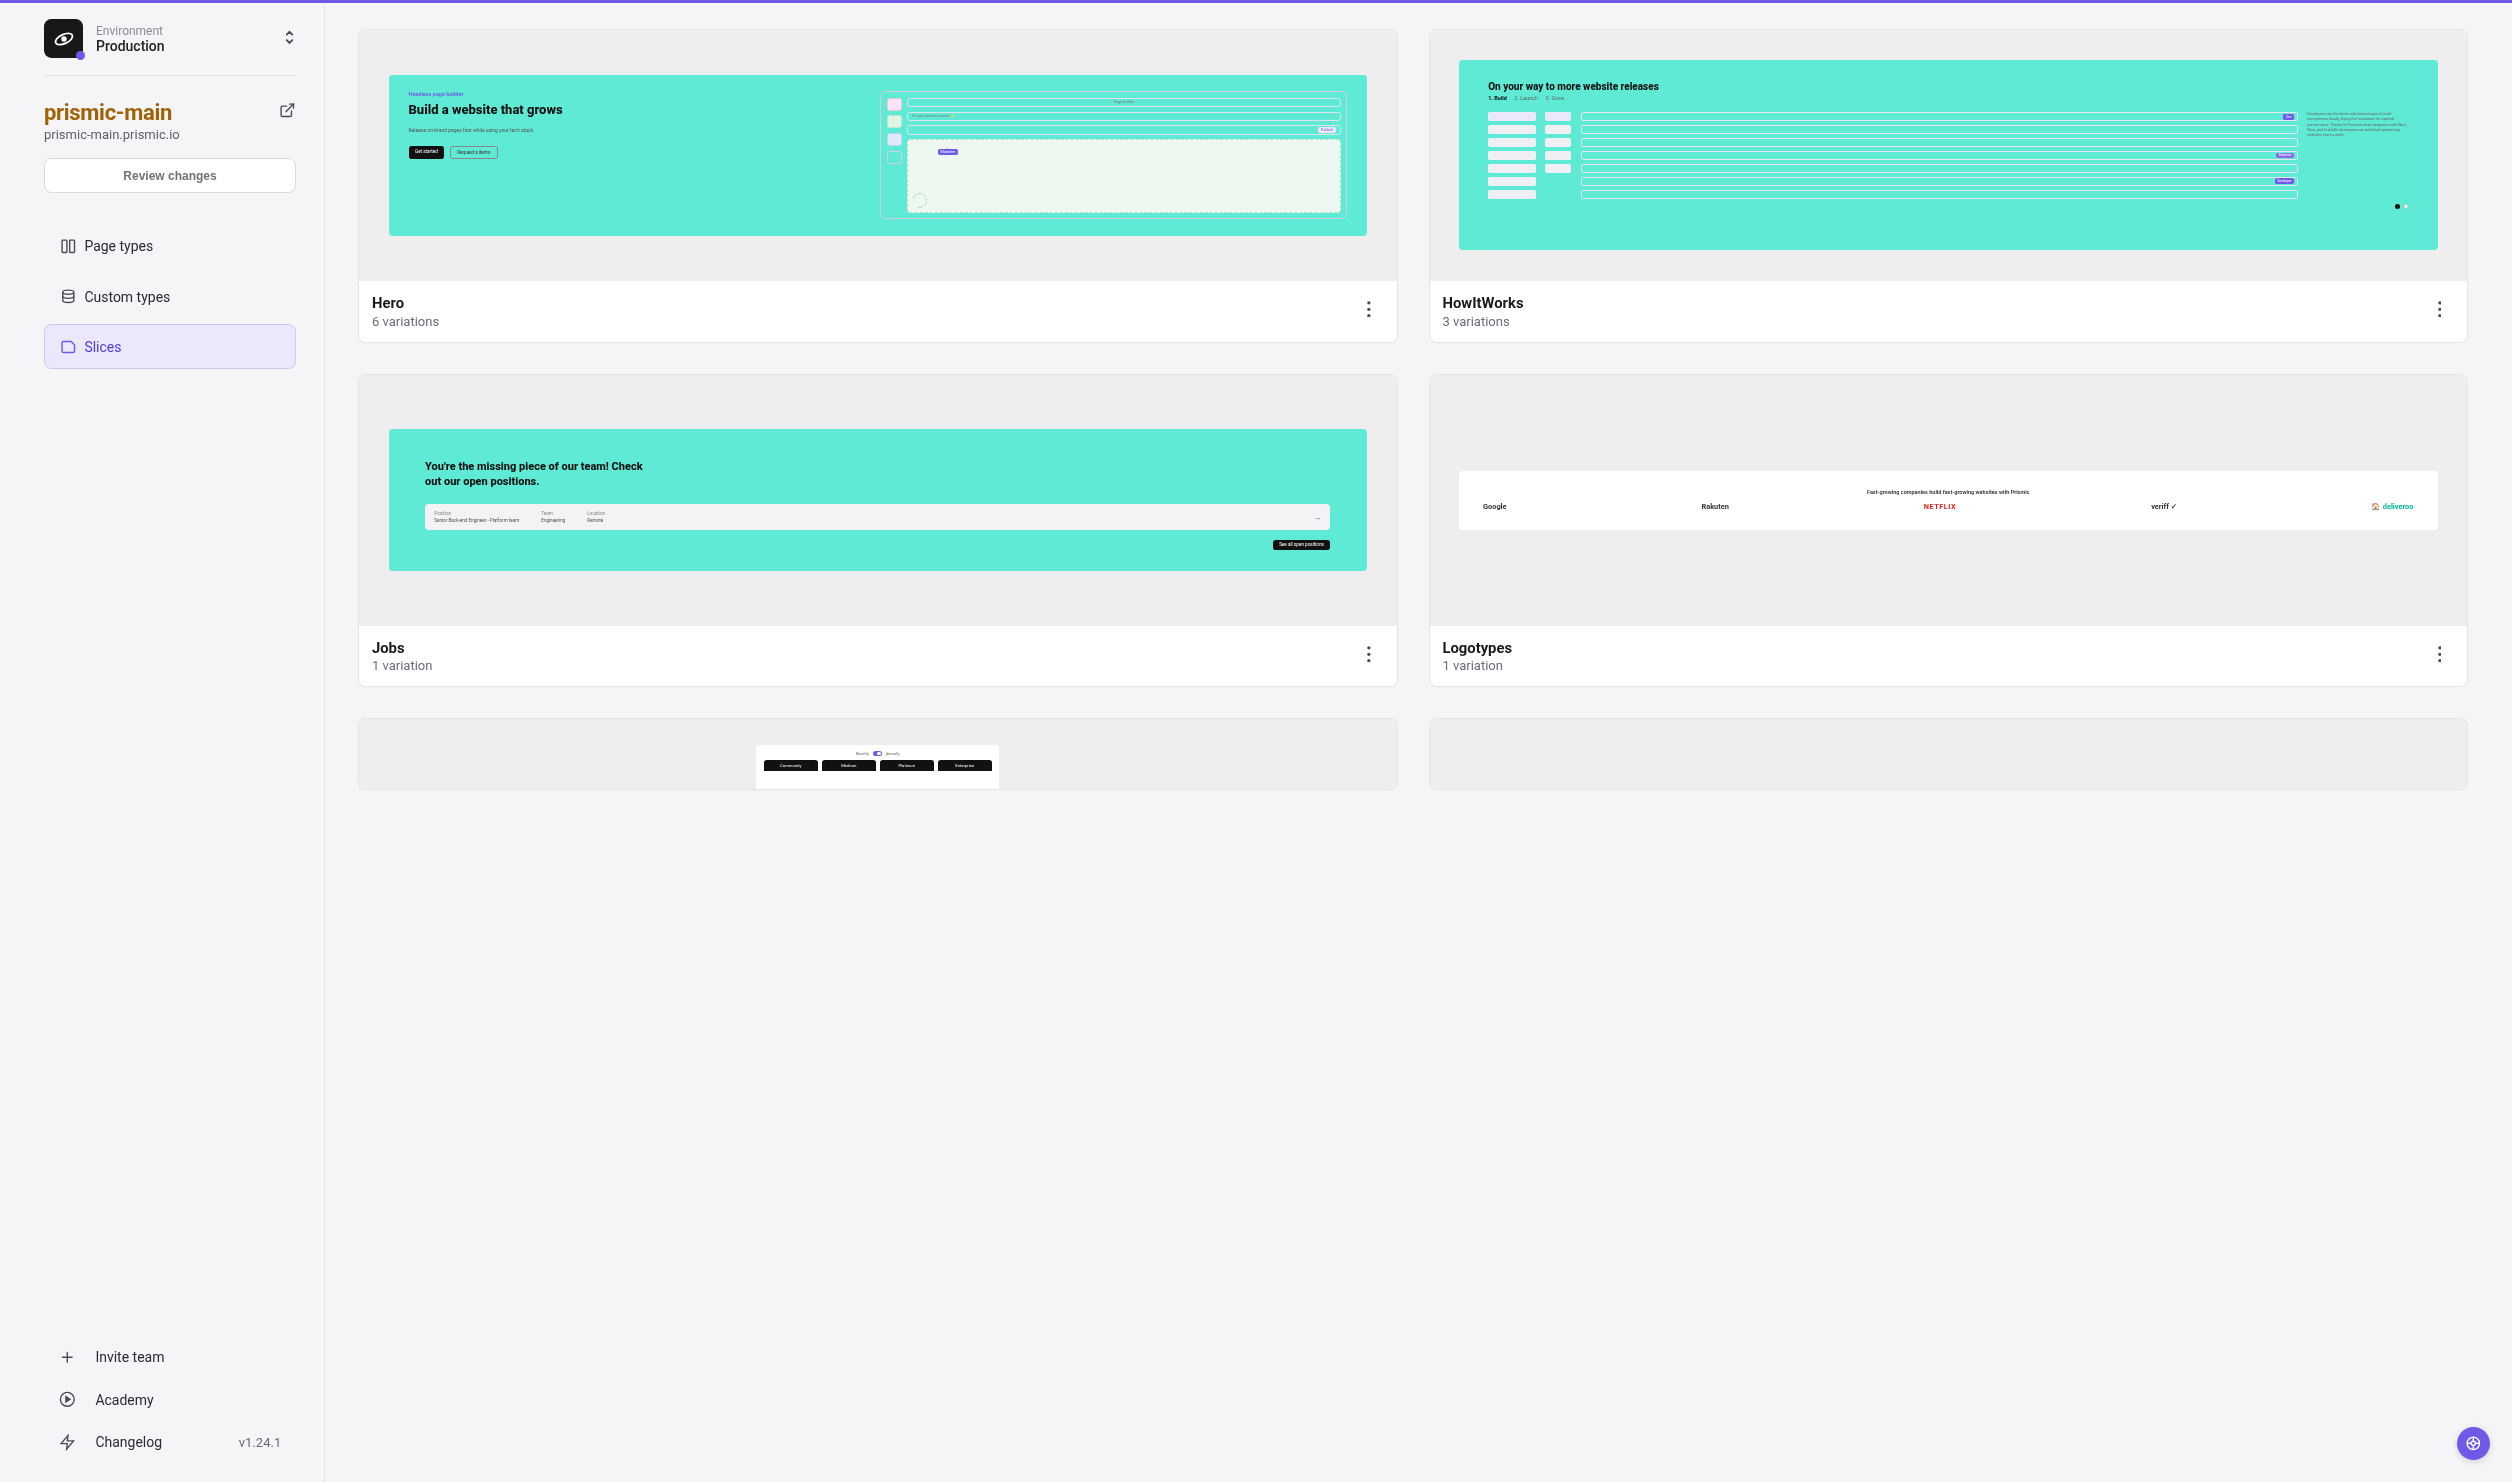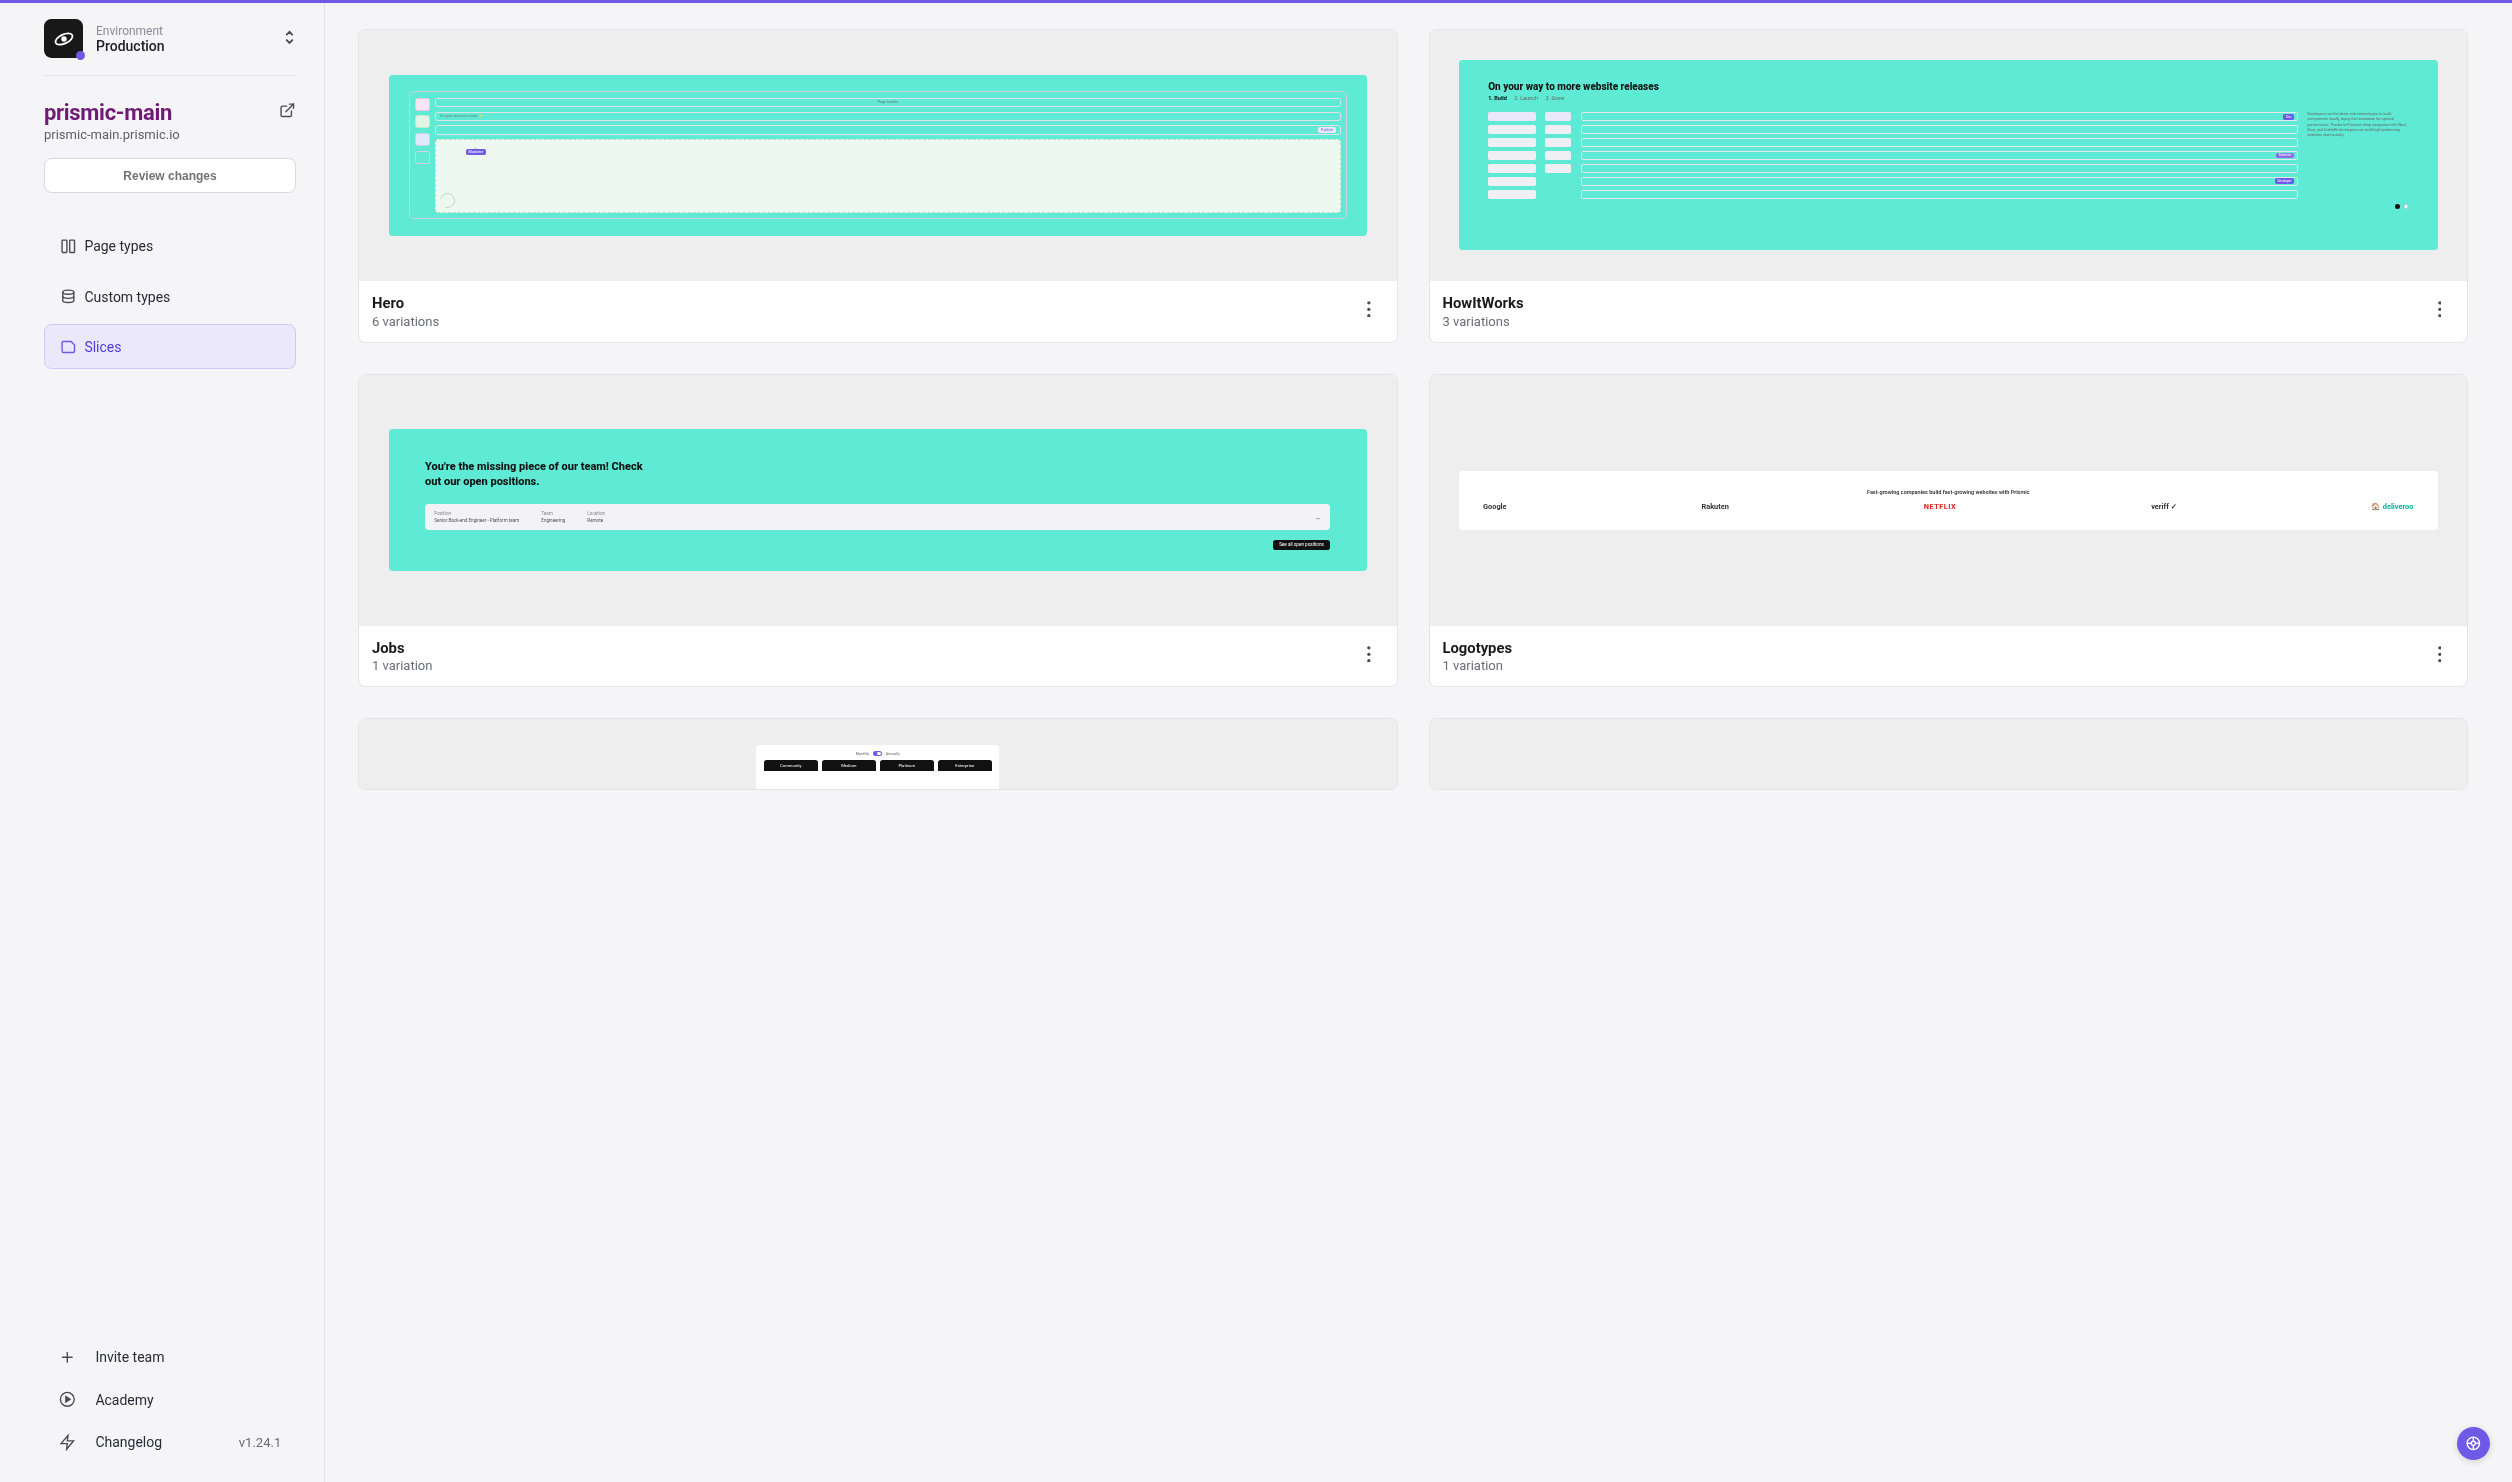--- a/index.html
+++ b/index.html
@@ -65,21 +65,21 @@
   right: 0;
   color: #4a4a55;
 }
 .env-section { padding: 24px 0 18.4px 0; }
 .repo-row {
   display: flex;
   align-items: center;
   justify-content: space-between;
   margin-bottom: 1.8px;
 }
-.repo-name { font-size: 22px; font-weight: 700; color: #701a75; letter-spacing: -0.3px; }
+.repo-name { font-size: 22px; font-weight: 700; color: #a16207; letter-spacing: -0.3px; }
 .repo-url { font-size: 13px; color: #5e5e6b; }
 .ext-link { color: #4a4a55; }
 .review-btn {
   width: 100%;
   margin-top: 16.6px;
   padding: 9.2px 14.8px;
   background: #fff;
   border: 0.9px solid #d8d8de;
   border-radius: 7.4px;
   font-size: 12px;
@@ -365,20 +365,29 @@
     </div>
   </aside>
 
   <main class="main">
     <div class="grid">
 
       <div class="card">
         <div class="card-preview">
           <div class="preview-inner">
             <div class="hero-mock">
+              <div class="hero-left">
+                <div class="hero-eyebrow">Headless page builder</div>
+                <div class="hero-h">Build a website that grows</div>
+                <div class="hero-p">Release on-brand pages fast while using your tech stack.</div>
+                <div class="hero-btns">
+                  <span class="hero-btn1">Get started</span>
+                  <span class="hero-btn2">Request a demo</span>
+                </div>
+              </div>
               <div class="hero-right">
                 <div class="hero-icons">
                   <div class="hero-icon hi-pink"></div>
                   <div class="hero-icon hi-green"></div>
                   <div class="hero-icon hi-blue"></div>
                   <div class="hero-icon"></div>
                 </div>
                 <div class="hero-fields">
                   <div class="hero-field" style="justify-content:center;">
                       <span>Page builder</span>

